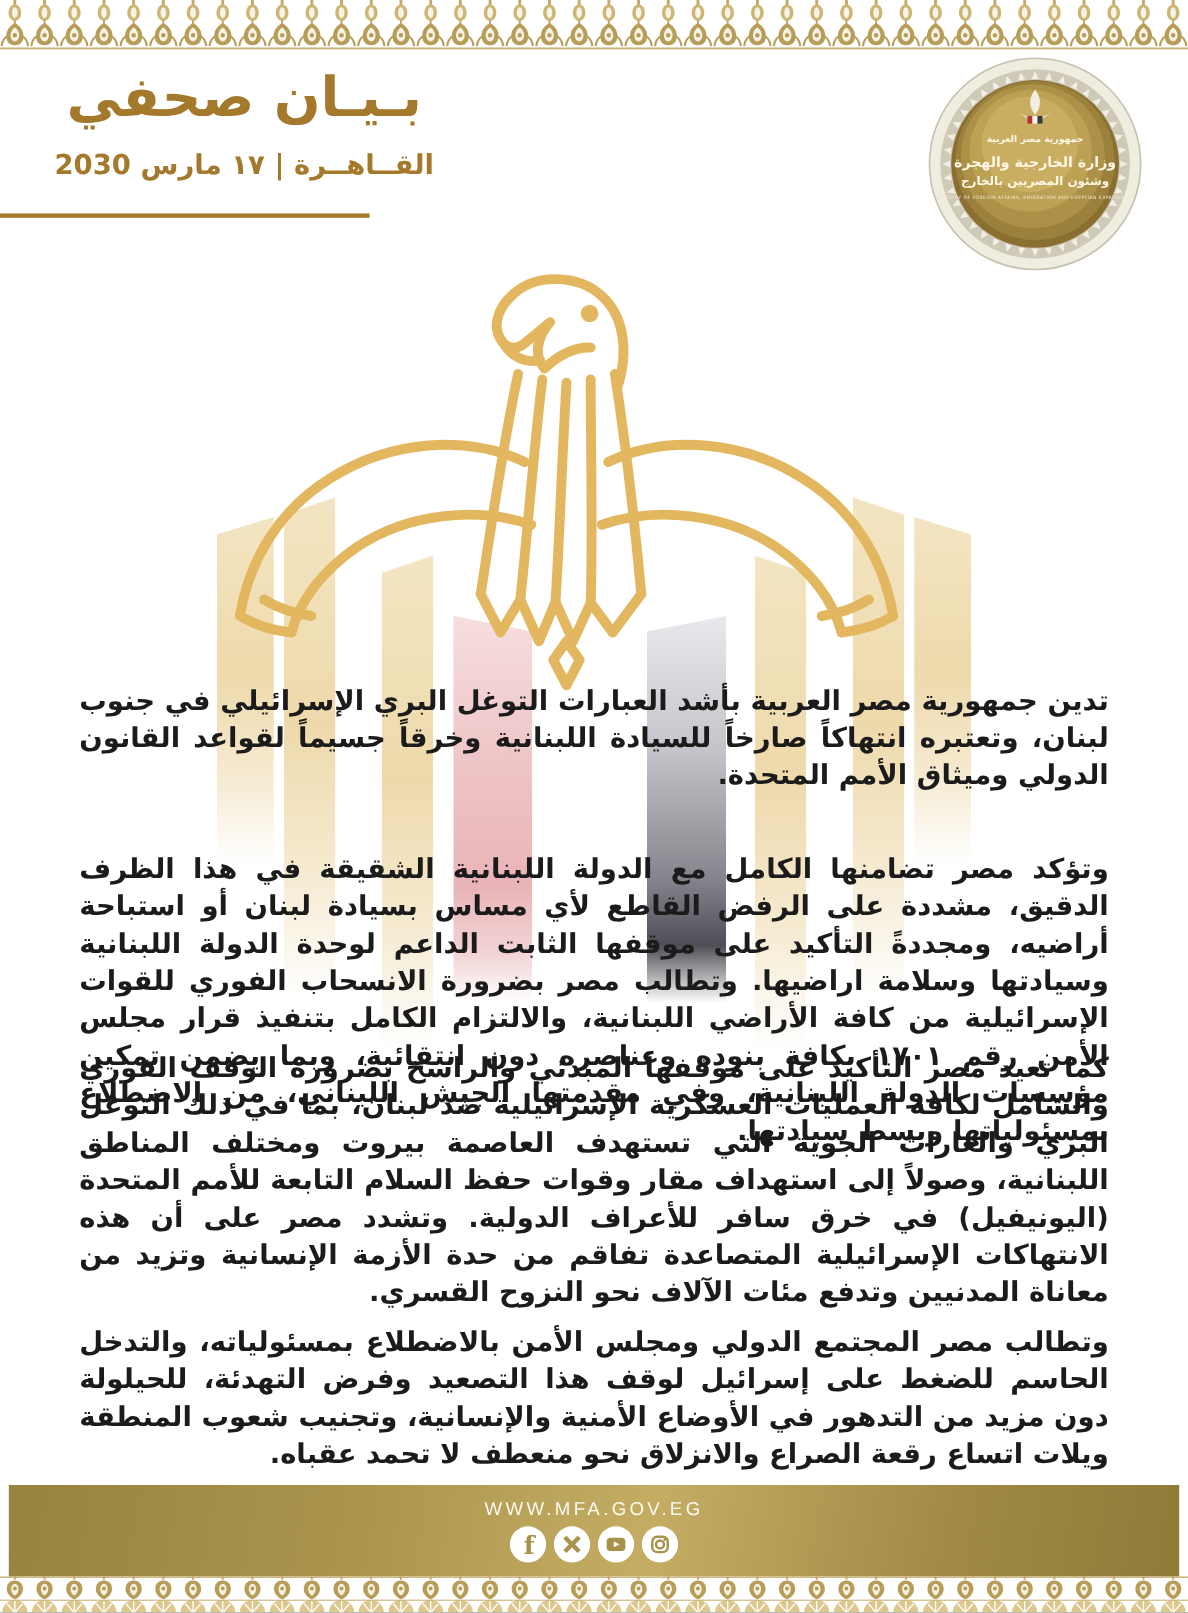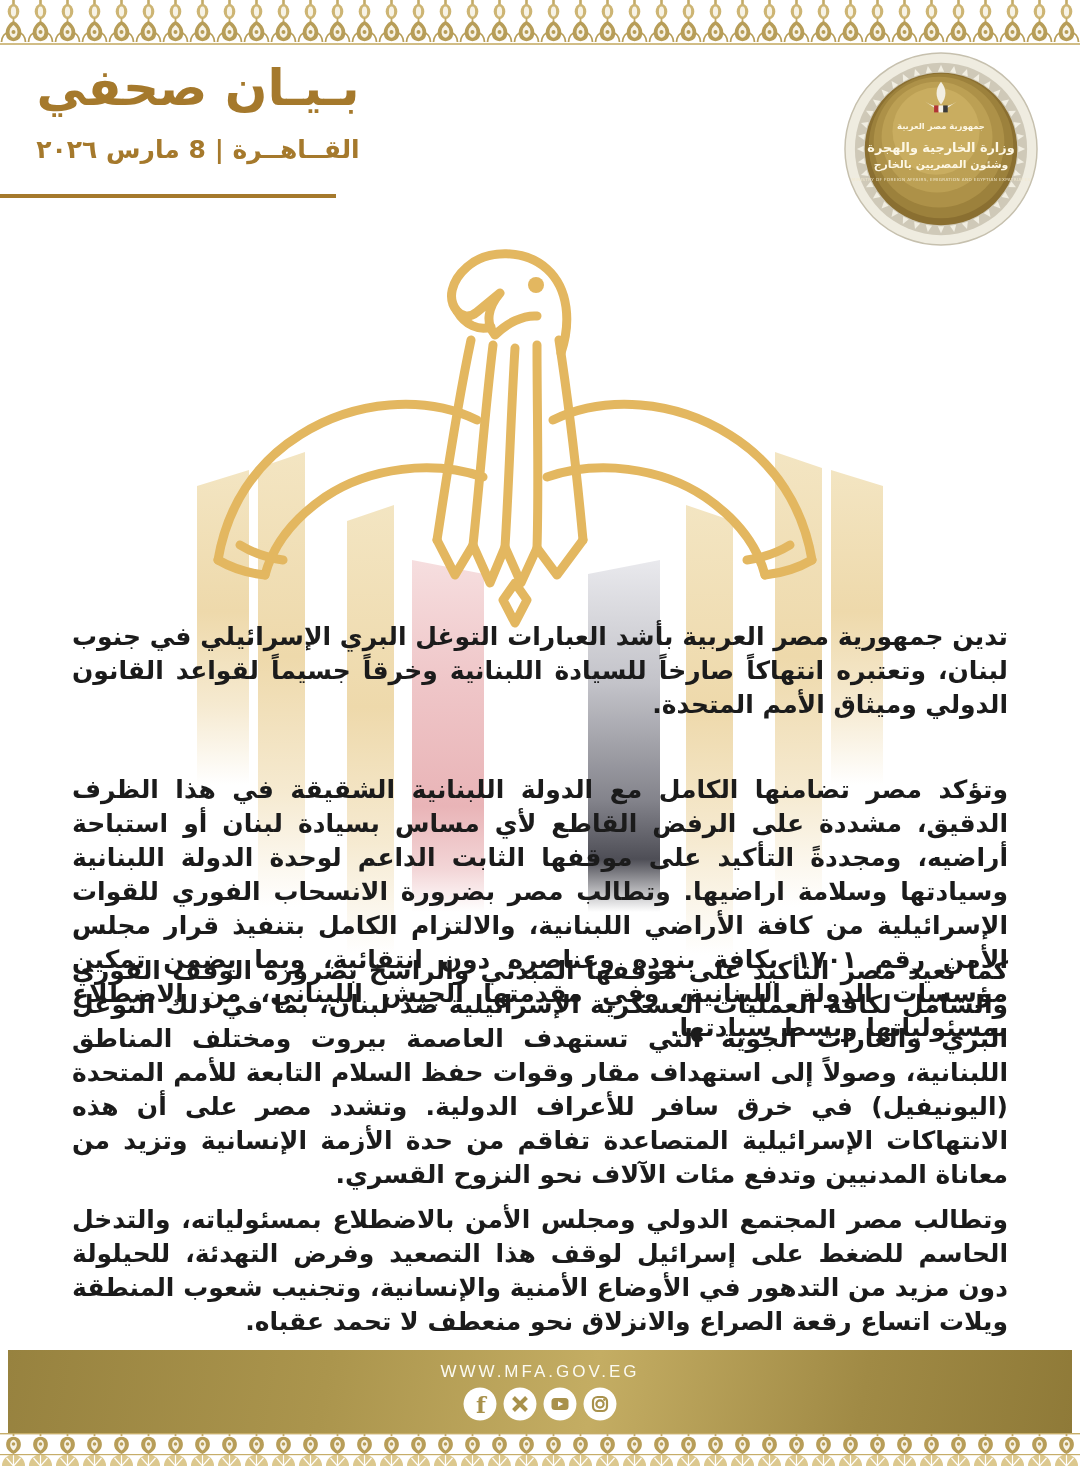--- a/index.html
+++ b/index.html
@@ -8,21 +8,21 @@
     background:#ffffff;overflow:hidden;
     font-family:"DejaVu Sans",sans-serif;
   }
   
   .border-svg{position:absolute;left:0;display:block;}
   #top-border-svg{top:0;}
   #bottom-lotus-svg{top:1433px;}
   #bottom-fan-svg{top:1454px;}
   
   .header-block{
-    position:absolute;left:16px;top:56px;width:364px;text-align:center;
+    position:absolute;left:40px;top:56px;width:364px;text-align:center;
     color:var(--gold-text,#a5792c);direction:rtl;
   }
   .press-title{font-size:50px;font-weight:700;line-height:1.3;}
   .press-date{margin-top:14px;font-size:25px;font-weight:700;letter-spacing:1px;}
   .header-rule{
     position:absolute;left:0;top:194px;width:336px;height:4px;
     background:var(--gold-text,#a5792c);
   }
   .seal-wrap{position:absolute;left:842px;top:50px;width:198px;height:198px;}
   
@@ -575,21 +575,21 @@
       <path d="M13.5,25 C10,27.5 8.5,31.5 10.3,35.3 C12,38.6 15,38.6 16.7,35.3 C18.5,31.5 17,27.5 13.5,25 Z" fill="#f7f3e6"></path>
       <circle cx="13.5" cy="32" r="2" fill="#b79d58"></circle>
       <path d="M1.5,42 C2,36 5,33 8,33" stroke="#b79d58" stroke-width="1.8" fill="none"></path>
       <path d="M25.5,42 C25,36 22,33 19,33" stroke="#b79d58" stroke-width="1.8" fill="none"></path>
       <rect x="0" y="43.2" width="27" height="1.6" fill="#c6ad69"></rect>
     </g>
     </svg>
 
   <div class="header-block">
     <div class="press-title">بـيـان صحفي</div>
-    <div class="press-date">القــاهــرة | 8 مارس ٢٠٢٦</div>
+    <div class="press-date">القــاهــرة | ١٧ مارس 2030</div>
   </div>
   <div class="header-rule"></div>
 
   <div class="seal-wrap">
     <svg id="seal-svg" width="198" height="198" viewBox="0 0 200 200">
       <circle cx="100" cy="100" r="97" fill="#efece0" stroke="#c6c0ae" stroke-width="1.5"></circle>
       <circle cx="100" cy="100" r="87" fill="#cfc9b8"></circle>
       <g id="seal-ticks">
           <path d="M100,15 l-3.2,7 h6.4 Z" fill="#f1eee2" transform="rotate(0 100 100)"></path>
           <path d="M100,15 l-3.2,7 h6.4 Z" fill="#f1eee2" transform="rotate(9 100 100)"></path>

